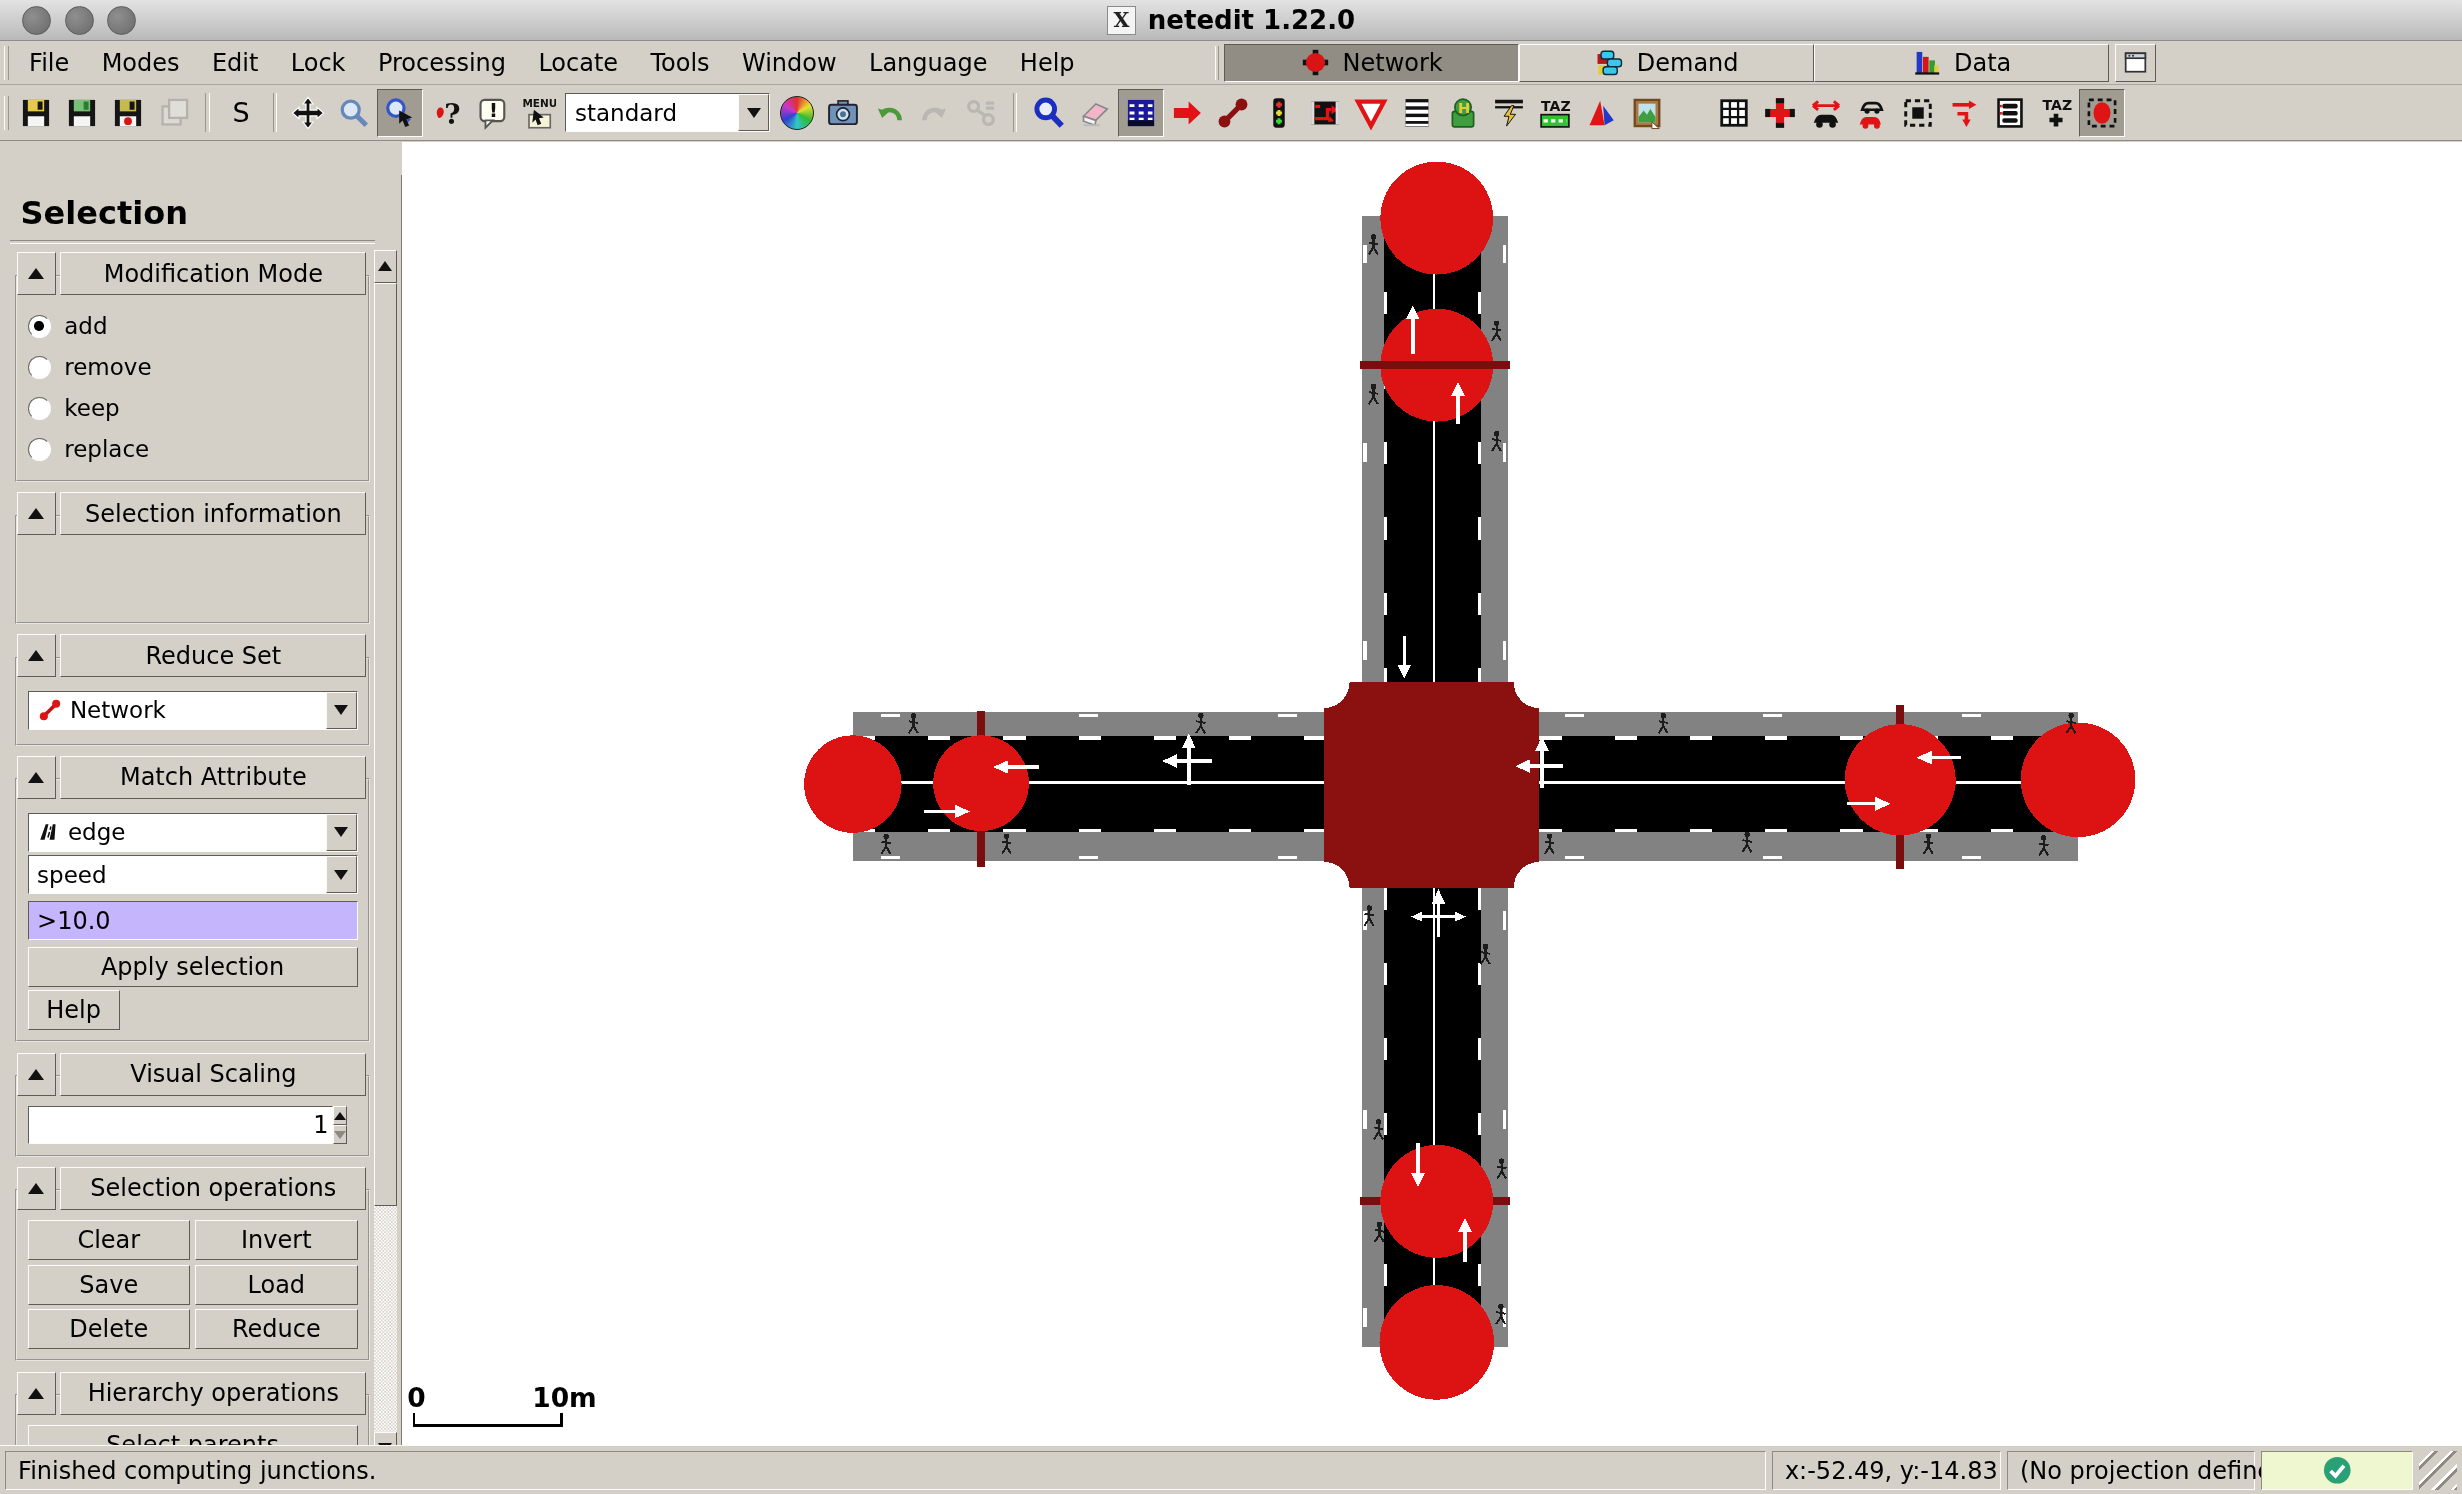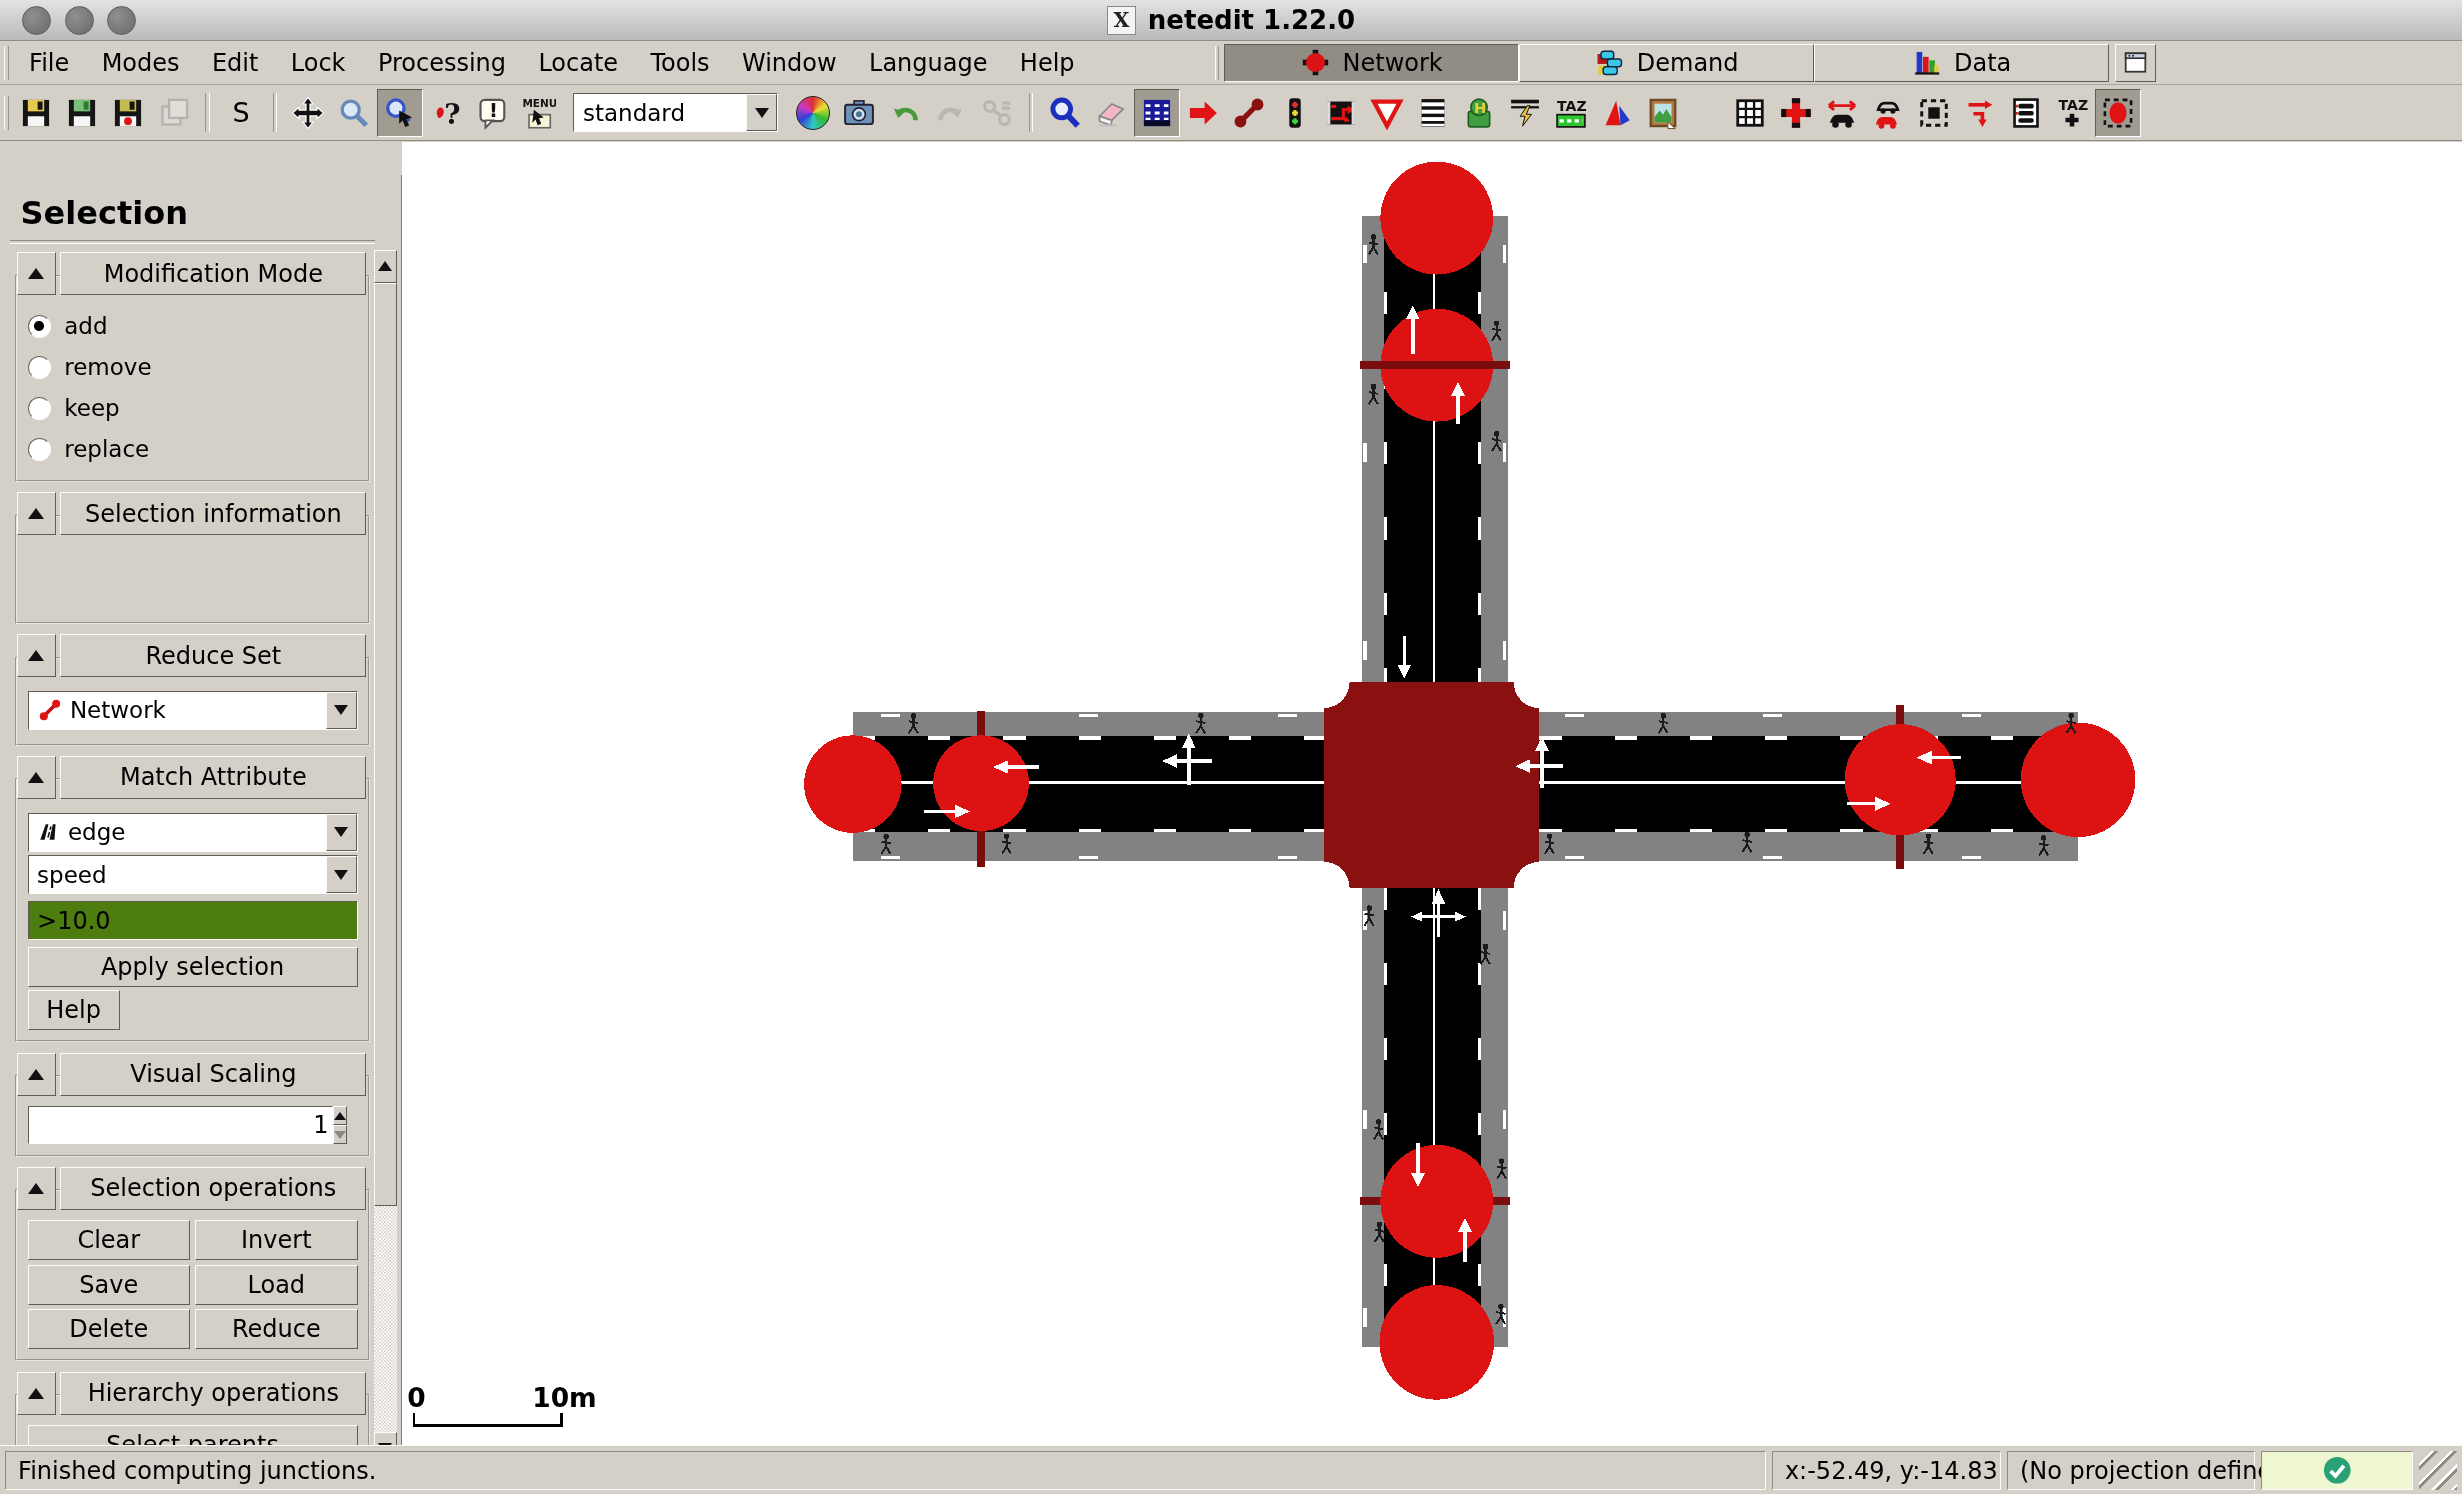--- a/index.html
+++ b/index.html
@@ -38,21 +38,21 @@
     background:var(--chrome_bg,#d4d0c8); display:flex; align-items:center; border-bottom:1.7px solid #8f8b82; }
   .tbtn { width:46px; height:48px; display:flex; align-items:center; justify-content:center; border:1.7px solid transparent; flex:0 0 auto; }
   .tbtn.pressed { border-color:#5f5b55 #fdfcfa #fdfcfa #5f5b55; background:#a09c92; }
   .ti { width:36px; height:36px; display:block; }
   .vsep { width:4.3px; height:39px; border-left:1.7px solid #9b968c; border-right:1.7px solid #fcfbf8; margin:0 8.5px; flex:0 0 auto;}
   .combo { display:flex; height:39px; background:#fff; border:1.7px solid; border-color:#5f5b55 #fdfcfa #fdfcfa #5f5b55; }
   .combo .cval { display:flex; align-items:center; gap:6.8px; padding:0 8.5px; font-size:23px; white-space:nowrap; overflow:hidden; }
   .combo .cbtn { width:31px; border:1.7px solid; border-color:#fdfcfa #5f5b55 #5f5b55 #fdfcfa; background:var(--chrome_bg,#d4d0c8);
     display:flex; align-items:center; justify-content:center; flex:0 0 auto; margin-left:auto;}
   .arrow-down { width:0; height:0; border-left:7.7px solid transparent; border-right:7.7px solid transparent; border-top:10.3px solid #111; }
-  .tb-combo { width:205px; margin:0 12px; }
+  .tb-combo { width:205px; margin:0 4px; }
   .colorwheel { width:34px; height:34px; border-radius:50%; border:1.7px solid #222;
     background:conic-gradient(#e03030,#e8e030,#30b830,#30c8c8,#3040d0,#c838c8,#e03030); }
   .disabled { opacity:.42; filter:grayscale(.8); }
 
   
   .main { position:absolute; left:0; top:142px; width:2462px; height:1303px; }
   .sidebar { position:absolute; left:0; top:0; width:402px; height:1303px; background:var(--chrome_bg,#d4d0c8);
     border-right:1.7px solid #807c74; padding:15.4px 0 0 8.5px;margin-top:33px; }
   .sb-title { font-weight:bold; font-size:32px; margin:3.4px 0 8.5px 12px; }
   .sb-rule { height:3.4px; border-top:1.7px solid #8f8b82; border-bottom:1.7px solid #fcfbf8; margin:0 26px 8.5px 1.7px; }
@@ -62,21 +62,21 @@
   .collapse-btn { width:39px; height:43px; display:flex; align-items:center; justify-content:center; }
   .glabel { flex:1; height:43px; margin-left:4.3px; display:flex; align-items:center; justify-content:center; font-size:24px; }
   .gbody { border:2.6px groove #e9e6df; margin:-20.5px 0 0 1.7px; padding:29px 10.3px 10.3px 10.3px; }
   .tri-up { width:0; height:0; border-left:8.5px solid transparent; border-right:8.5px solid transparent; border-bottom:11px solid #111; }
   .radio-row { display:flex; align-items:center; gap:13.7px; height:41px; }
   .radio { width:23px; height:23px; border-radius:50%; background:#fff; border:1.7px solid; border-color:#6a665f #fdfcfa #fdfcfa #6a665f;
     display:inline-flex; align-items:center; justify-content:center; flex:0 0 auto;}
   .radio.checked::after { content:""; width:9.4px; height:9.4px; border-radius:50%; background:#000; }
   .sb-combo { height:39px; margin:3.4px 0; }
   .sb-combo .cval { flex:1; }
-  .tfield { height:39px; width:100%; background:#4d7c0f; border:1.7px solid; border-color:#5f5b55 #fdfcfa #fdfcfa #5f5b55;
+  .tfield { height:39px; width:100%; background:#c4b5fd; border:1.7px solid; border-color:#5f5b55 #fdfcfa #fdfcfa #5f5b55;
     font-size:24px; padding:0 8.5px; font-family:inherit; }
   .sb-btn { height:40px; display:flex; align-items:center; justify-content:center; font-size:24px; width:100%; }
   .ops-grid { display:grid; grid-template-columns:1fr 1fr; gap:4.3px 5.1px; }
   .spin { display:flex; width:181px; }
   .spin input { flex:1; height:38px; text-align:right; border:1.7px solid; border-color:#5f5b55 #fdfcfa #fdfcfa #5f5b55; background:#fff; font-size:24px; padding-right:3.4px; font-family:inherit;}
   .spin-btns { display:flex; flex-direction:column; width:29px; }
   .spin-btns > div { flex:1; display:flex; align-items:center; justify-content:center; }
   .mini-up { width:0;height:0;border-left:6.8px solid transparent;border-right:6.8px solid transparent;border-bottom:8.5px solid #111;}
   .mini-dn { width:0;height:0;border-left:6.8px solid transparent;border-right:6.8px solid transparent;border-top:8.5px solid #8d897f;}
   .two-btns { display:flex; gap:5.1px; margin-top:5.1px;}

